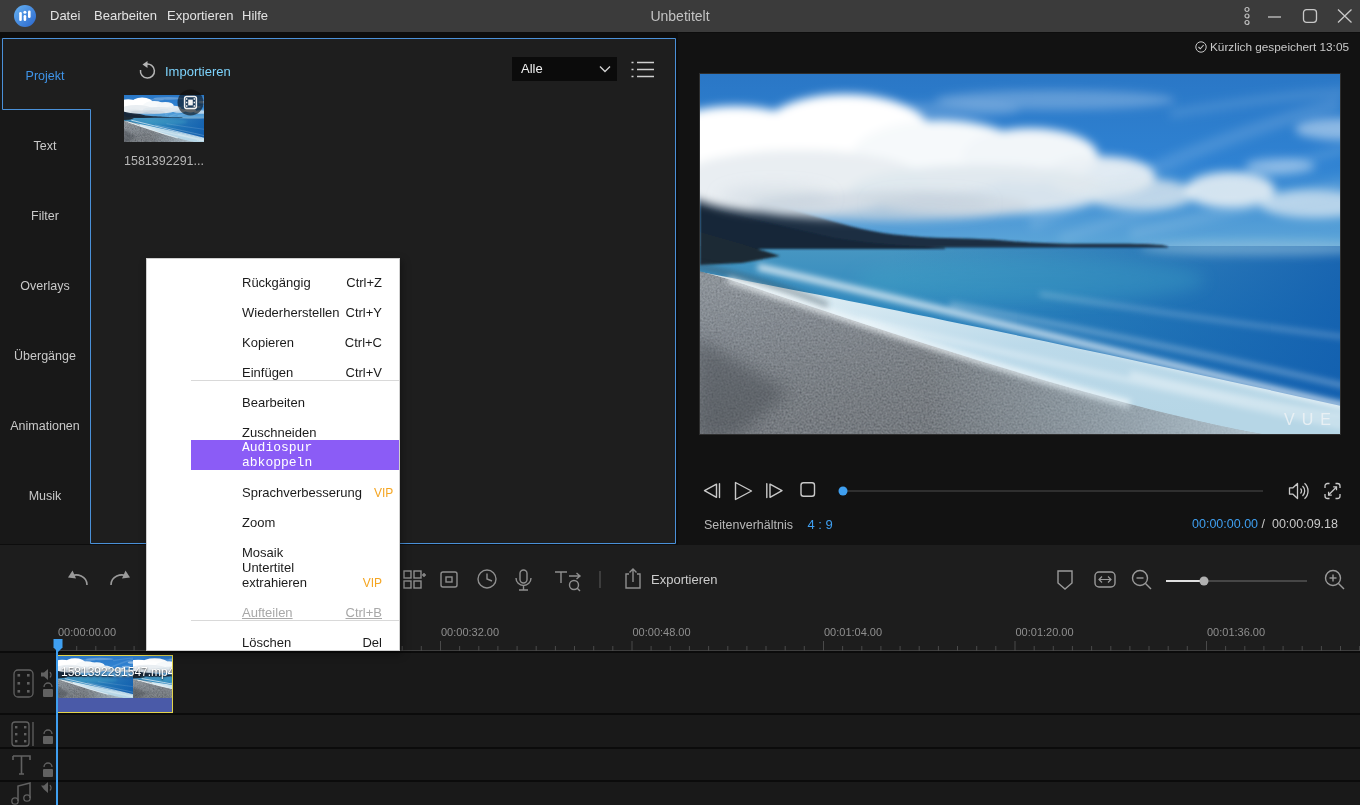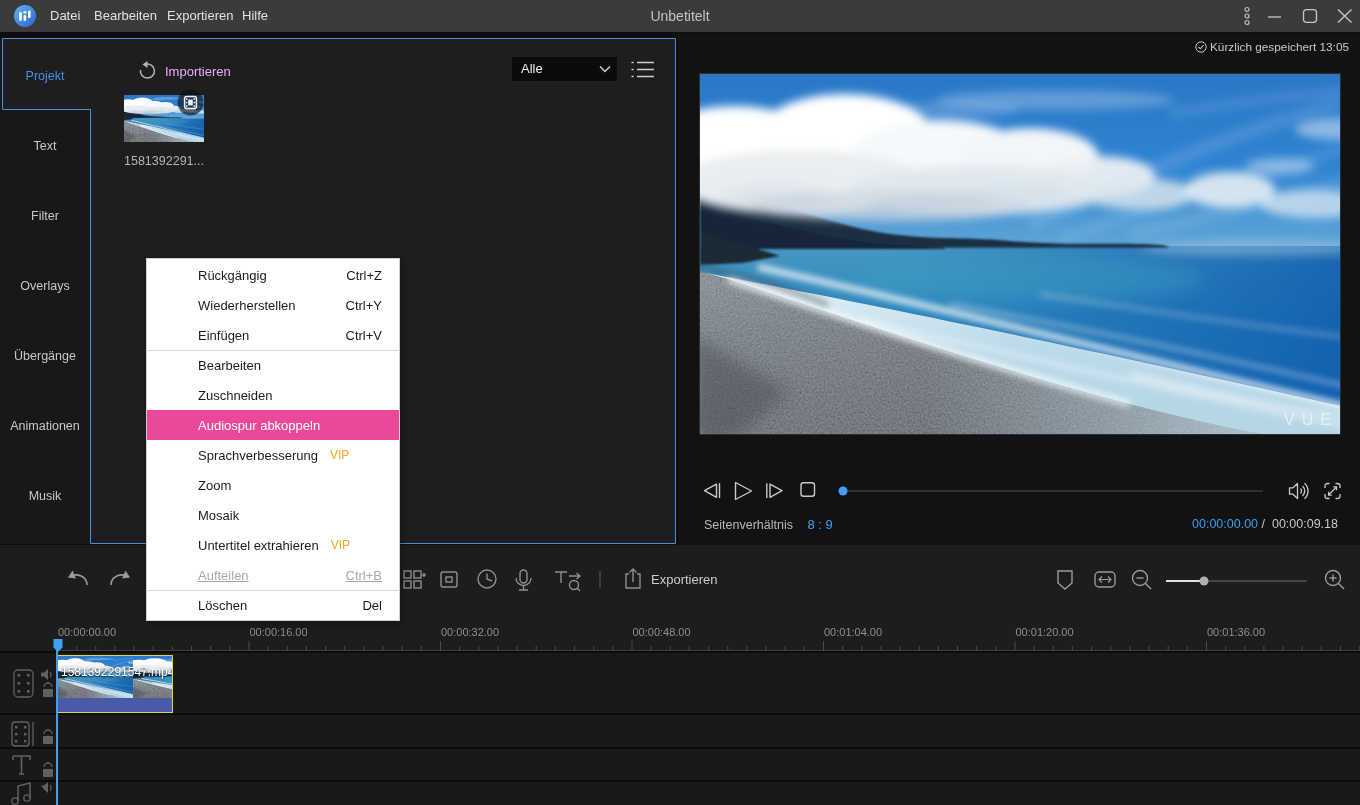--- a/index.html
+++ b/index.html
@@ -9,25 +9,25 @@
   .abs { position:absolute; }
   #titlebar { position:absolute; left:0; top:0; width:1360px; height:32px; background:#3b3b3b; }
   .menuitem { position:absolute; top:0; height:44px; line-height:32px; color:#e2e2e2; font-size:13px; }
   #apptitle { position:absolute; top:0; left:0; width:1360px; text-align:center; height:40px; line-height:32px; color:#c3c3c3; font-size:14px; }
   #sidebar { position:absolute; left:0; top:38px; width:90px; height:506px; background:#181818; }
   .sbitem { position:absolute; left:0; width:90px; text-align:center; color:#c9c9c9; font-size:12.5px; }
   #mediapanel { position:absolute; left:90px; top:38px; width:585px; height:506px; background:#1e1e1e; }
   #tabarea { position:absolute; left:2px; top:38px; width:88px; height:71px; background:#1e1e1e; }
   #rightpanel { position:absolute; left:678px; top:33px; width:682px; height:512px; background:#121212; }
   #timeline { position:absolute; left:0; top:545px; width:1360px; height:260px; background:#1d1d1d; }
-  .mrow { height:30px; display:flex; align-items:center; padding:0 17px 0 51px; }
+  .mrow { height:30px; display:flex; align-items:flex-end; padding:0 17px 0 51px;margin-left:44px; }
   .mrow .msc { margin-left:auto; }
   .mrow .mvip { margin-left:12px; color:#f5a623; font-size:12px; }
   .msep { border-top:1px solid #d9d9d9; }
-  .msel { background:#ec4899; color:#ffffff; }
+  .msel { background:#8b5cf6; color:#ffffff;font-family:Liberation Mono, monospace; }
   .mdis { color:#a8a8a8;text-decoration:underline; }
 </style>
 </head>
 <body>
 
 <svg width="0" height="0" style="position:absolute">
 <defs>
 <linearGradient id="skyg" x1="0" y1="0" x2="0" y2="1">
   <stop offset="0" stop-color="#2a77c6"></stop>
   <stop offset="0.5" stop-color="#2f82d2"></stop>
@@ -195,21 +195,21 @@
 <div class="sbitem" style="top:279px">Overlays</div>
 <div class="sbitem" style="top:349px">Übergänge</div>
 <div class="sbitem" style="top:419px">Animationen</div>
 <div class="sbitem" style="top:489px">Musik</div>
 
 <div id="mp-content">
   <svg class="abs" style="left:137px;top:61px" width="20" height="20" viewBox="0 0 20 20">
     <path d="M3.5,9 A7,7 0 1 0 9,3.2" fill="none" stroke="#b5b5b5" stroke-width="1.5"></path>
     <path d="M10.5,0 L5.5,3.5 L10.5,7 Z" fill="#b5b5b5"></path>
   </svg>
-  <div class="abs" style="left:165px;top:64px;font-size:13px;color:#f0abfc">Importieren</div>
+  <div class="abs" style="left:165px;top:64px;font-size:13px;color:#7dd3fc">Importieren</div>
   <div class="abs" style="left:512px;top:57px;width:105px;height:24px;background:#0b0b0b;"></div>
   <div class="abs" style="left:521px;top:61px;font-size:13px;color:#f0f0f0">Alle</div>
   <svg class="abs" style="left:598px;top:65px" width="14" height="9" viewBox="0 0 14 9">
     <path d="M2,1.5 L7,6.5 L12,1.5" fill="none" stroke="#cfcfcf" stroke-width="1.4"></path>
   </svg>
   <svg class="abs" style="left:631px;top:61px" width="24" height="17" viewBox="0 0 24 17">
     <g stroke="#d0d0d0" stroke-width="1.5">
       <line x1="0.5" y1="1.5" x2="2.5" y2="1.5"></line>
         <line x1="6" y1="1.5" x2="23" y2="1.5"></line>
       <line x1="0.5" y1="8.5" x2="2.5" y2="8.5"></line>
@@ -268,21 +268,21 @@
     <path d="M593,9.8 L589.5,9.8 L589.5,16.2 L593,16.2 L597.5,20.5 L597.5,5.5 L593,9.8 Z" stroke-linejoin="round"></path>
     <path d="M600.5,10.5 A3.5,3.5 0 0 1 600.5,15.5"></path>
     <path d="M602.5,8 A6.8,6.8 0 0 1 602.5,18"></path>
     <path d="M604.5,5.3 A10.2,10.2 0 0 1 604.5,20.7"></path>
     <path d="M629.5,5.5 L627.5,5.5 A2.5,2.5 0 0 0 625,8 L625,10 M625,16 L625,18 A2.5,2.5 0 0 0 627.5,20.5 L629.5,20.5 M635.5,20.5 L637.5,20.5 A2.5,2.5 0 0 0 640,18 L640,16 M640,10 L640,8 A2.5,2.5 0 0 0 637.5,5.5 L635.5,5.5"></path>
     <path d="M628.5,17 L636.5,9"></path>
     <path d="M636.5,12.2 L636.5,8.8 L633.2,8.8"></path>
     <path d="M628.6,13.8 L628.6,17.2 L631.8,17.2"></path>
   </g>
 </svg>
-<div class="abs" style="left:704px;top:517px;font-size:12.5px;color:#b8b8b8">Seitenverhältnis <span style="color:#3f9ff0;margin-left:11px;font-size:13px">8 : 9</span></div>
+<div class="abs" style="left:704px;top:517px;font-size:12.5px;color:#b8b8b8">Seitenverhältnis <span style="color:#3f9ff0;margin-left:11px;font-size:13px">4 : 9</span></div>
 <div class="abs" style="left:1192px;top:517px;font-size:12.5px;color:#c9c9c9"><span style="color:#3f9ff0">00:00:00.00</span>&nbsp;/&nbsp; 00:00:09.18</div>
 
 <div id="timeline"></div>
 
 <svg class="abs" style="left:60px;top:563px" width="680" height="36" viewBox="0 0 680 36">
   <g fill="none" stroke="#9a9a9a" stroke-width="1.6">
     <path d="M27,22 C27,13.5 17,9.5 10.5,13.5"></path>
     <path d="M12.5,7.5 L8,14.5 L16,15.5" fill="#9a9a9a" stroke="none"></path>
     <path d="M51,22 C51,13.5 61,9.5 67.5,13.5"></path>
     <path d="M65.5,7.5 L70,14.5 L62,15.5" fill="#9a9a9a" stroke="none"></path>
@@ -490,20 +490,24 @@
 <div class="abs" id="ctxmenu" style="left:146px;top:258px;width:254px;background:#ffffff;border:1px solid #cfcfcf;box-shadow:2px 3px 8px rgba(0,0,0,0.35);z-index:50;font-size:13px;color:#1b1b1b;padding:1px 0 0 0">
   <div class="mrow">
       <span>Rückgängig</span>
       <span class="msc">Ctrl+Z</span>
     </div>
   <div class="mrow">
       <span>Wiederherstellen</span>
       <span class="msc">Ctrl+Y</span>
     </div>
   <div class="mrow">
+      <span>Kopieren</span>
+      <span class="msc">Ctrl+C</span>
+    </div>
+  <div class="mrow">
       <span>Einfügen</span>
       <span class="msc">Ctrl+V</span>
     </div>
   <div class="mrow msep">
       <span>Bearbeiten</span>
     </div>
   <div class="mrow">
       <span>Zuschneiden</span>
     </div>
   <div class="mrow msel">

